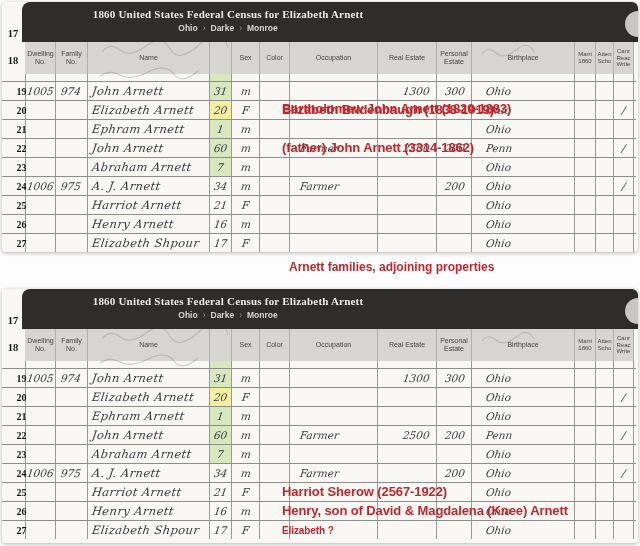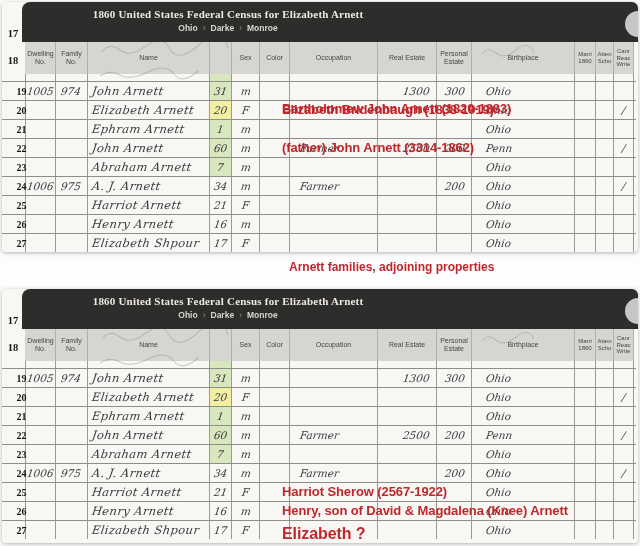--- a/index.html
+++ b/index.html
@@ -93,21 +93,21 @@
   .hand.nm{font-size:11.5px;letter-spacing:.4px;}
   .green{background:var(--highlight-green,#d9e7bf);}
   .yellow{background:var(--highlight-yellow,#f2efa3);}
 
   
   .ann{
     position:absolute;left:280px;z-index:8;
     font-weight:700;font-size:13px;letter-spacing:-.1px;
     color:var(--accent-red,#bf272c);white-space:nowrap;
   }
-  .ann.small{font-size:16px;padding-top:3px;}
+  .ann.small{font-size:10px;padding-top:3px;}
 
   .caption{
     position:absolute;top:260px;left:289px;z-index:9;
     font-weight:700;font-size:12px;
     color:var(--accent-red,#bf272c);white-space:nowrap;
   }
 
   .ghost{position:absolute;left:0;top:38px;z-index:3;opacity:.26;pointer-events:none;}
 </style>
 </head>

